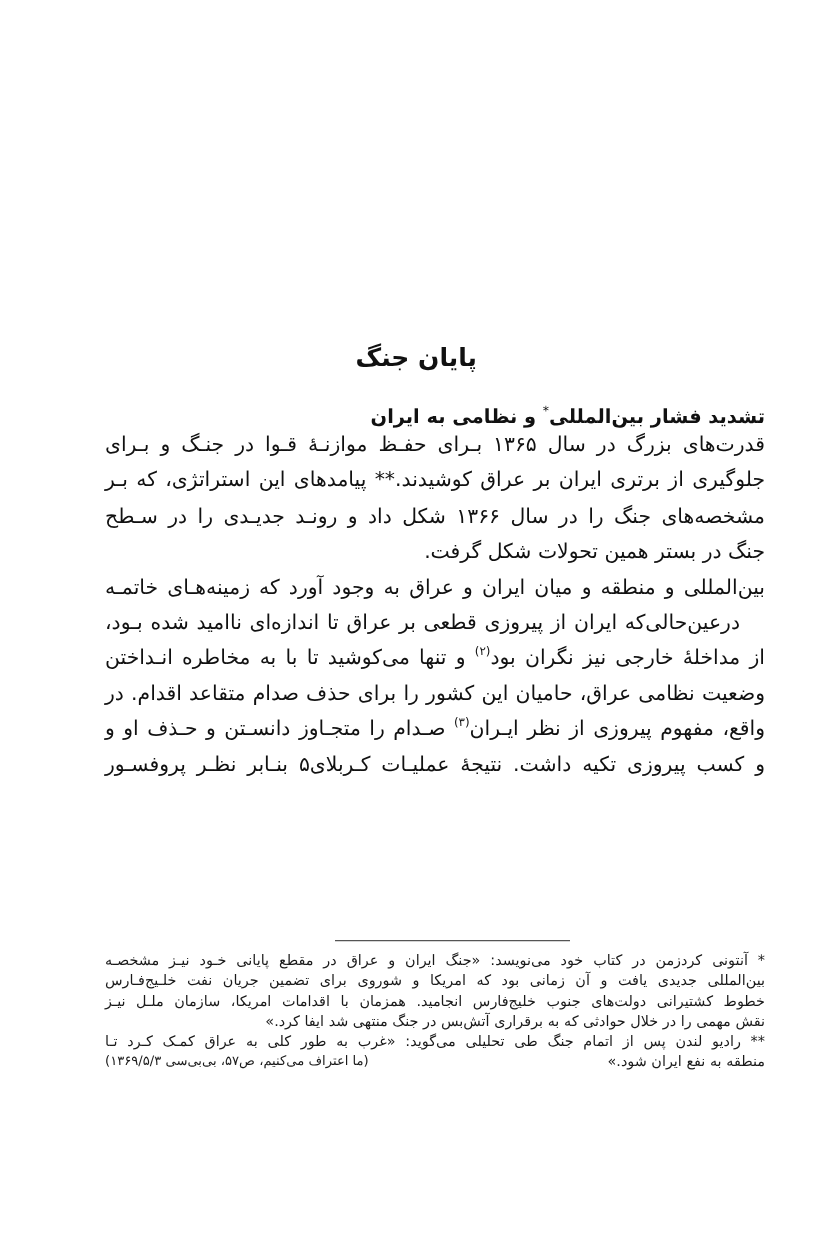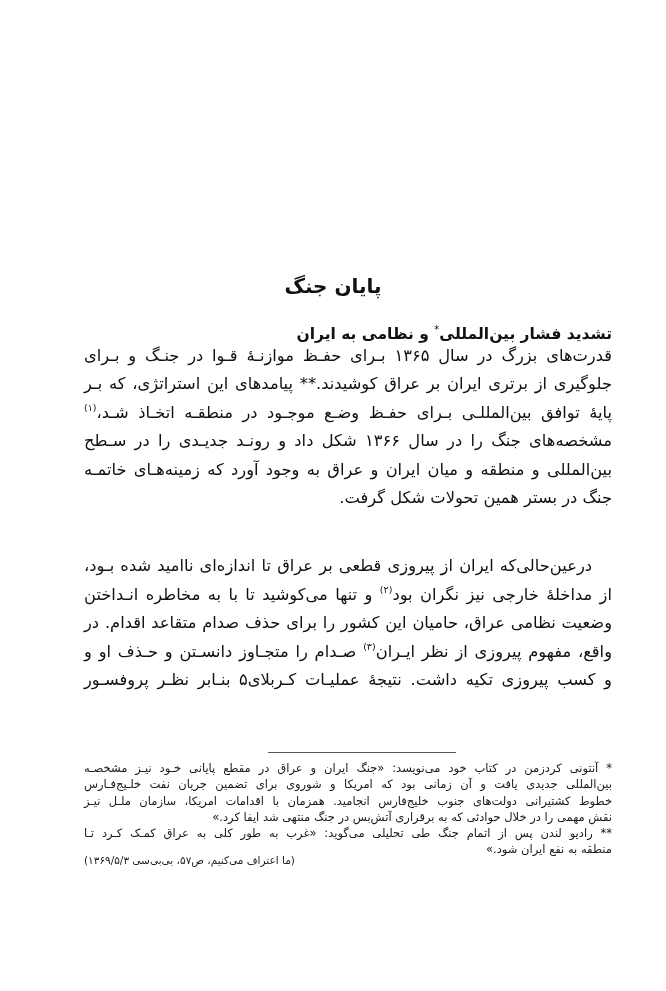--- a/index.html
+++ b/index.html
@@ -64,21 +64,20 @@
       white-space: nowrap;
       text-align: justify;
       text-align-last: justify;
       height: 28.4px;
     }
     .body-text .line.last {
       text-align-last: right;
     }
     .body-text .line.indent-line {
       padding-right: 20px;
-      margin-top: 40px;
     }
     .note-ref {
       font-size: 9.5px;
       vertical-align: 7px;
       line-height: 0;
     }
     .footnote-rule {
       position: absolute;
       top: 752px;
       left: 268px;
@@ -120,39 +119,37 @@
     }
     .fn-split {
       display: flex;
       direction: rtl;
       justify-content: space-between;
       white-space: nowrap;
       height: 16.3px;
     }
     .fn-split .src {
       font-size: 10.5px;
-      margin-top: 11px;
     }
   </style>
 </head>
 <body>
 
 <div class="page">
 
   <h1 class="chapter-title">پایان جنگ</h1>
 
   <h2 class="section-heading"><span>تشدید فشار بین‌المللی</span><sup>*</sup><span> و نظامی به ایران</span></h2>
 
   <div class="body-text">
     <span class="line">قدرت‌های بزرگ در سال ۱۳۶۵ بـرای حفـظ موازنـهٔ قـوا در جنـگ و بـرای</span>
     <span class="line">جلوگیری از برتری ایران بر عراق کوشیدند.** پیامدهای این استراتژی، که بـر</span>
-    <span class="line"><span>پایهٔ توافق بین‌المللـی بـرای حفـظ وضـع موجـود در منطقـه اتخـاذ شـد،</span><span class="note-ref">(۱)</span></span>
     <span class="line">مشخصه‌های جنگ را در سال ۱۳۶۶ شکل داد و رونـد جدیـدی را در سـطح</span>
+    <span class="line last">جنگ در بستر همین تحولات شکل گرفت.</span>
     <span class="line">بین‌المللی و منطقه و میان ایران و عراق به وجود آورد که زمینه‌هـای خاتمـه</span>
-    <span class="line last">جنگ در بستر همین تحولات شکل گرفت.</span>
     <span class="line indent-line">درعین‌حالی‌که ایران از پیروزی قطعی بر عراق تا اندازه‌ای ناامید شده بـود،</span>
     <span class="line"><span>از مداخلهٔ خارجی نیز نگران بود</span><span class="note-ref">(۲)</span><span> و تنها می‌کوشید تا با به مخاطره انـداختن</span></span>
     <span class="line">وضعیت نظامی عراق، حامیان این کشور را برای حذف صدام متقاعد اقدام. در</span>
     <span class="line"><span>واقع، مفهوم پیروزی از نظر ایـران</span><span class="note-ref">(۳)</span><span> صـدام را متجـاوز دانسـتن و حـذف او و</span></span>
     <span class="line">و کسب پیروزی تکیه داشت. نتیجهٔ عملیـات کـربلای۵ بنـابر نظـر پروفسـور</span>
   </div>
 
   <div class="footnote-rule"></div>
 
   <div class="footnotes">

